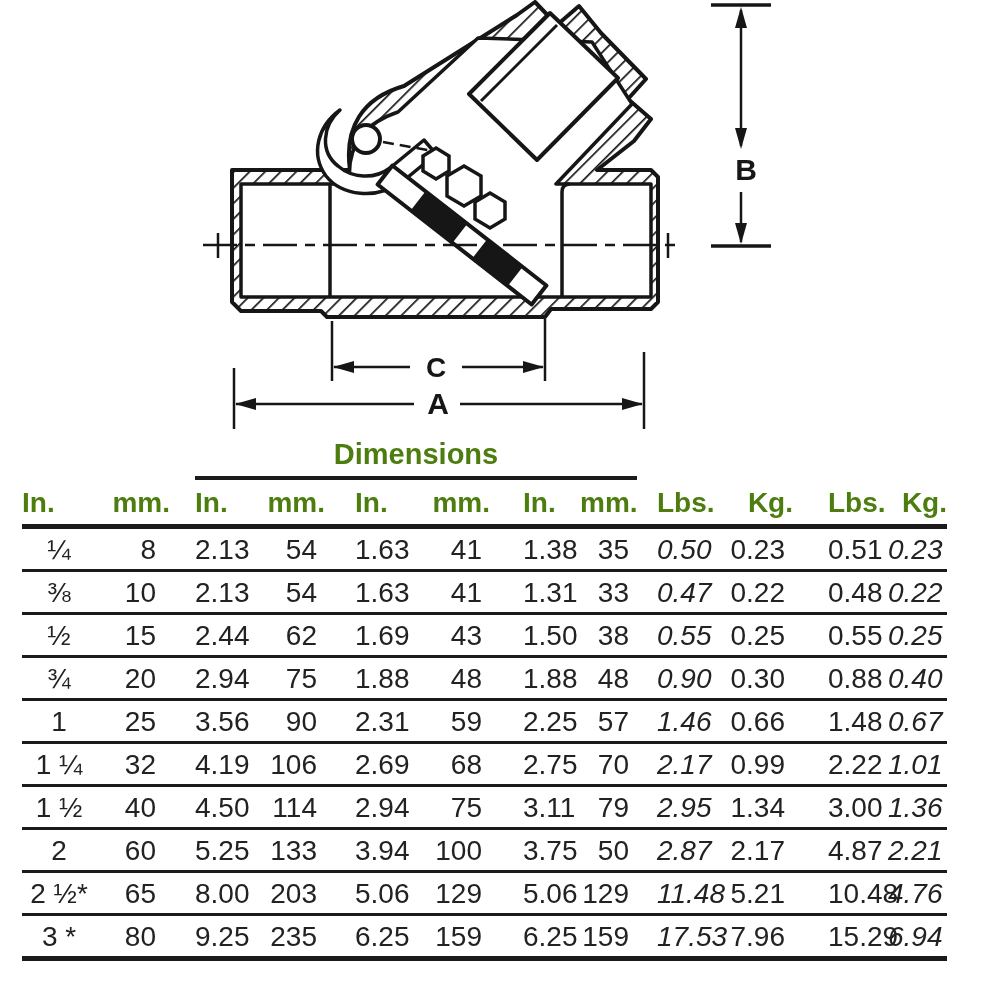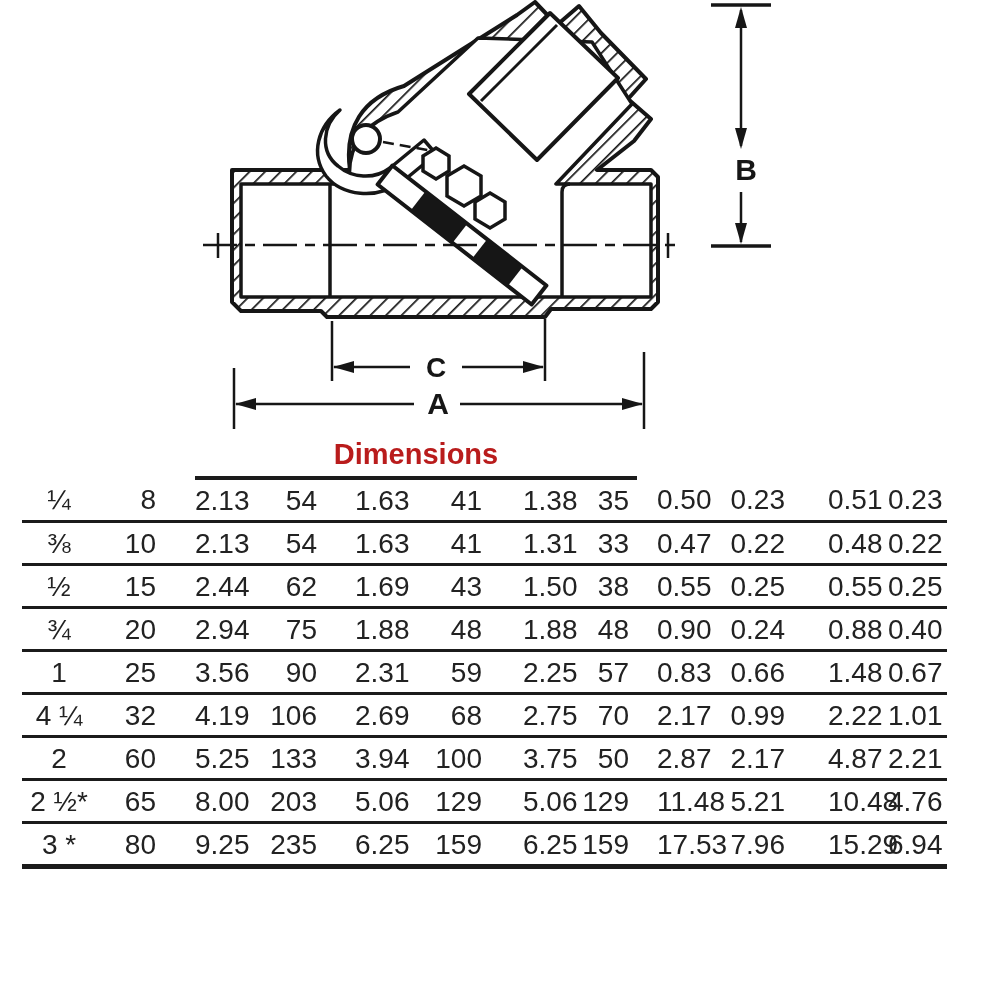--- a/index.html
+++ b/index.html
@@ -5,34 +5,34 @@
   html,body{margin:0;padding:0;background:#ffffff;}
   body{width:1000px;height:1000px;font-family:"Liberation Sans",sans-serif;color:#1b1b1b;-webkit-font-smoothing:antialiased;}
   .page{position:relative;width:1000px;height:1000px;overflow:hidden;background:#fff;}
   .diagram-wrap{position:absolute;top:0;left:0;width:1000px;height:438px;}
   svg text{font-family:"Liberation Sans",sans-serif;font-weight:bold;fill:#161616;}
 
   
   .table-wrap{position:absolute;top:438px;left:22px;width:950px;}
   table.dims{border-collapse:collapse;table-layout:fixed;width:925px;font-size:28px;color:#222;}
   th,td{padding:0;overflow:visible;white-space:nowrap;}
-  thead th{font-weight:bold;color:#b91c1c;}
+  thead th{font-weight:bold;color:#4d7c0f;}
   tr.t-title th{font-size:29px;padding:0 0 5px 0;vertical-align:bottom;}
   tr.t-title th.dims-span{border-bottom:4px solid #1b1b1b;text-align:center;}
   tr.t-groups th{font-size:29px;padding:9px 0 3px 0;vertical-align:bottom;}
   tr.t-groups th.grp{border-bottom:4px solid #1b1b1b;text-align:center;}
   tr.t-sub th{font-size:28px;padding:7px 0 5px 0;border-bottom:5px solid #1b1b1b;vertical-align:bottom;}
   tbody td{height:38px;border-bottom:3px solid #1b1b1b;vertical-align:middle;padding-top:2px;}
   tbody tr:last-child td{border-bottom:5px solid #1b1b1b;}
   .a-left{text-align:left;}
   .a-right{text-align:right;}
   .a-center{text-align:center;}
   .pl2{padding-left:2px;}
   .pr2{padding-right:2px;}.pr8{padding-right:8px;margin-top:32px;}.pr14{padding-right:14px;}
-  .pr16{padding-right:16px;}.pr20{padding-right:20px;margin-top:28px;}
+  .pr16{padding-right:16px;font-style:italic;}.pr20{padding-right:20px;margin-top:28px;}
 </style>
 </head>
 <body>
 
 <div class="page">
 
   <div class="diagram-wrap">
     <svg width="1000" height="438" viewBox="0 0 1000 438">
       <defs>
         <pattern id="hatch" patternUnits="userSpaceOnUse" width="11" height="11" patternTransform="rotate(45)">
@@ -138,20 +138,39 @@
         <col style="width:35px">
         <col style="width:60px">
           <col style="width:59px">
       </colgroup>
       <thead>
         <tr class="t-title">
           <th colspan="3"></th>
           <th colspan="8" class="dims-span">Dimensions</th>
           <th colspan="6"></th>
         </tr>
+        <tr class="t-sub">
+          <th class="a-left pl2">In.</th>
+          <th class="a-right pr2">mm.</th>
+          <th></th>
+          <th class="a-left">In.</th>
+          <th class="a-right pr2">mm.</th>
+          <th></th>
+          <th class="a-left">In.</th>
+          <th class="a-right pr2">mm.</th>
+          <th></th>
+          <th class="a-left">In.</th>
+          <th class="a-right pr2">mm.</th>
+          <th></th>
+          <th class="a-left">Lbs.</th>
+          <th class="a-right pr2">Kg.</th>
+          <th></th>
+          <th class="a-left">Lbs.</th>
+          <th class="a-right pr2">Kg.</th>
+        </tr>
       </thead>
       <tbody>
           <tr>
             <td class="a-center">¼</td>
             <td class="a-right pr14">8</td>
             <td></td>
             <td class="a-left">2.13</td>
             <td class="a-right pr8">54</td>
             <td></td>
             <td class="a-left">1.63</td>
@@ -211,62 +230,81 @@
             <td class="a-left">2.94</td>
             <td class="a-right pr8">75</td>
             <td></td>
             <td class="a-left">1.88</td>
             <td class="a-right pr8">48</td>
             <td></td>
             <td class="a-left">1.88</td>
             <td class="a-right pr8">48</td>
             <td></td>
             <td class="a-right pr16">0.90</td>
-            <td class="a-right pr8">0.24</td>
+            <td class="a-right pr8">0.30</td>
             <td></td>
             <td class="a-right pr20">0.88</td>
             <td class="a-right pr16">0.40</td>
           </tr>
           <tr>
             <td class="a-center">1</td>
             <td class="a-right pr14">25</td>
             <td></td>
             <td class="a-left">3.56</td>
             <td class="a-right pr8">90</td>
             <td></td>
             <td class="a-left">2.31</td>
             <td class="a-right pr8">59</td>
             <td></td>
             <td class="a-left">2.25</td>
             <td class="a-right pr8">57</td>
             <td></td>
-            <td class="a-right pr16">0.83</td>
+            <td class="a-right pr16">1.46</td>
             <td class="a-right pr8">0.66</td>
             <td></td>
             <td class="a-right pr20">1.48</td>
             <td class="a-right pr16">0.67</td>
           </tr>
           <tr>
-            <td class="a-center">4 ¼</td>
+            <td class="a-center">1 ¼</td>
             <td class="a-right pr14">32</td>
             <td></td>
             <td class="a-left">4.19</td>
             <td class="a-right pr8">106</td>
             <td></td>
             <td class="a-left">2.69</td>
             <td class="a-right pr8">68</td>
             <td></td>
             <td class="a-left">2.75</td>
             <td class="a-right pr8">70</td>
             <td></td>
             <td class="a-right pr16">2.17</td>
             <td class="a-right pr8">0.99</td>
             <td></td>
             <td class="a-right pr20">2.22</td>
             <td class="a-right pr16">1.01</td>
+          </tr>
+          <tr>
+            <td class="a-center">1 ½</td>
+            <td class="a-right pr14">40</td>
+            <td></td>
+            <td class="a-left">4.50</td>
+            <td class="a-right pr8">114</td>
+            <td></td>
+            <td class="a-left">2.94</td>
+            <td class="a-right pr8">75</td>
+            <td></td>
+            <td class="a-left">3.11</td>
+            <td class="a-right pr8">79</td>
+            <td></td>
+            <td class="a-right pr16">2.95</td>
+            <td class="a-right pr8">1.34</td>
+            <td></td>
+            <td class="a-right pr20">3.00</td>
+            <td class="a-right pr16">1.36</td>
           </tr>
           <tr>
             <td class="a-center">2</td>
             <td class="a-right pr14">60</td>
             <td></td>
             <td class="a-left">5.25</td>
             <td class="a-right pr8">133</td>
             <td></td>
             <td class="a-left">3.94</td>
             <td class="a-right pr8">100</td>

